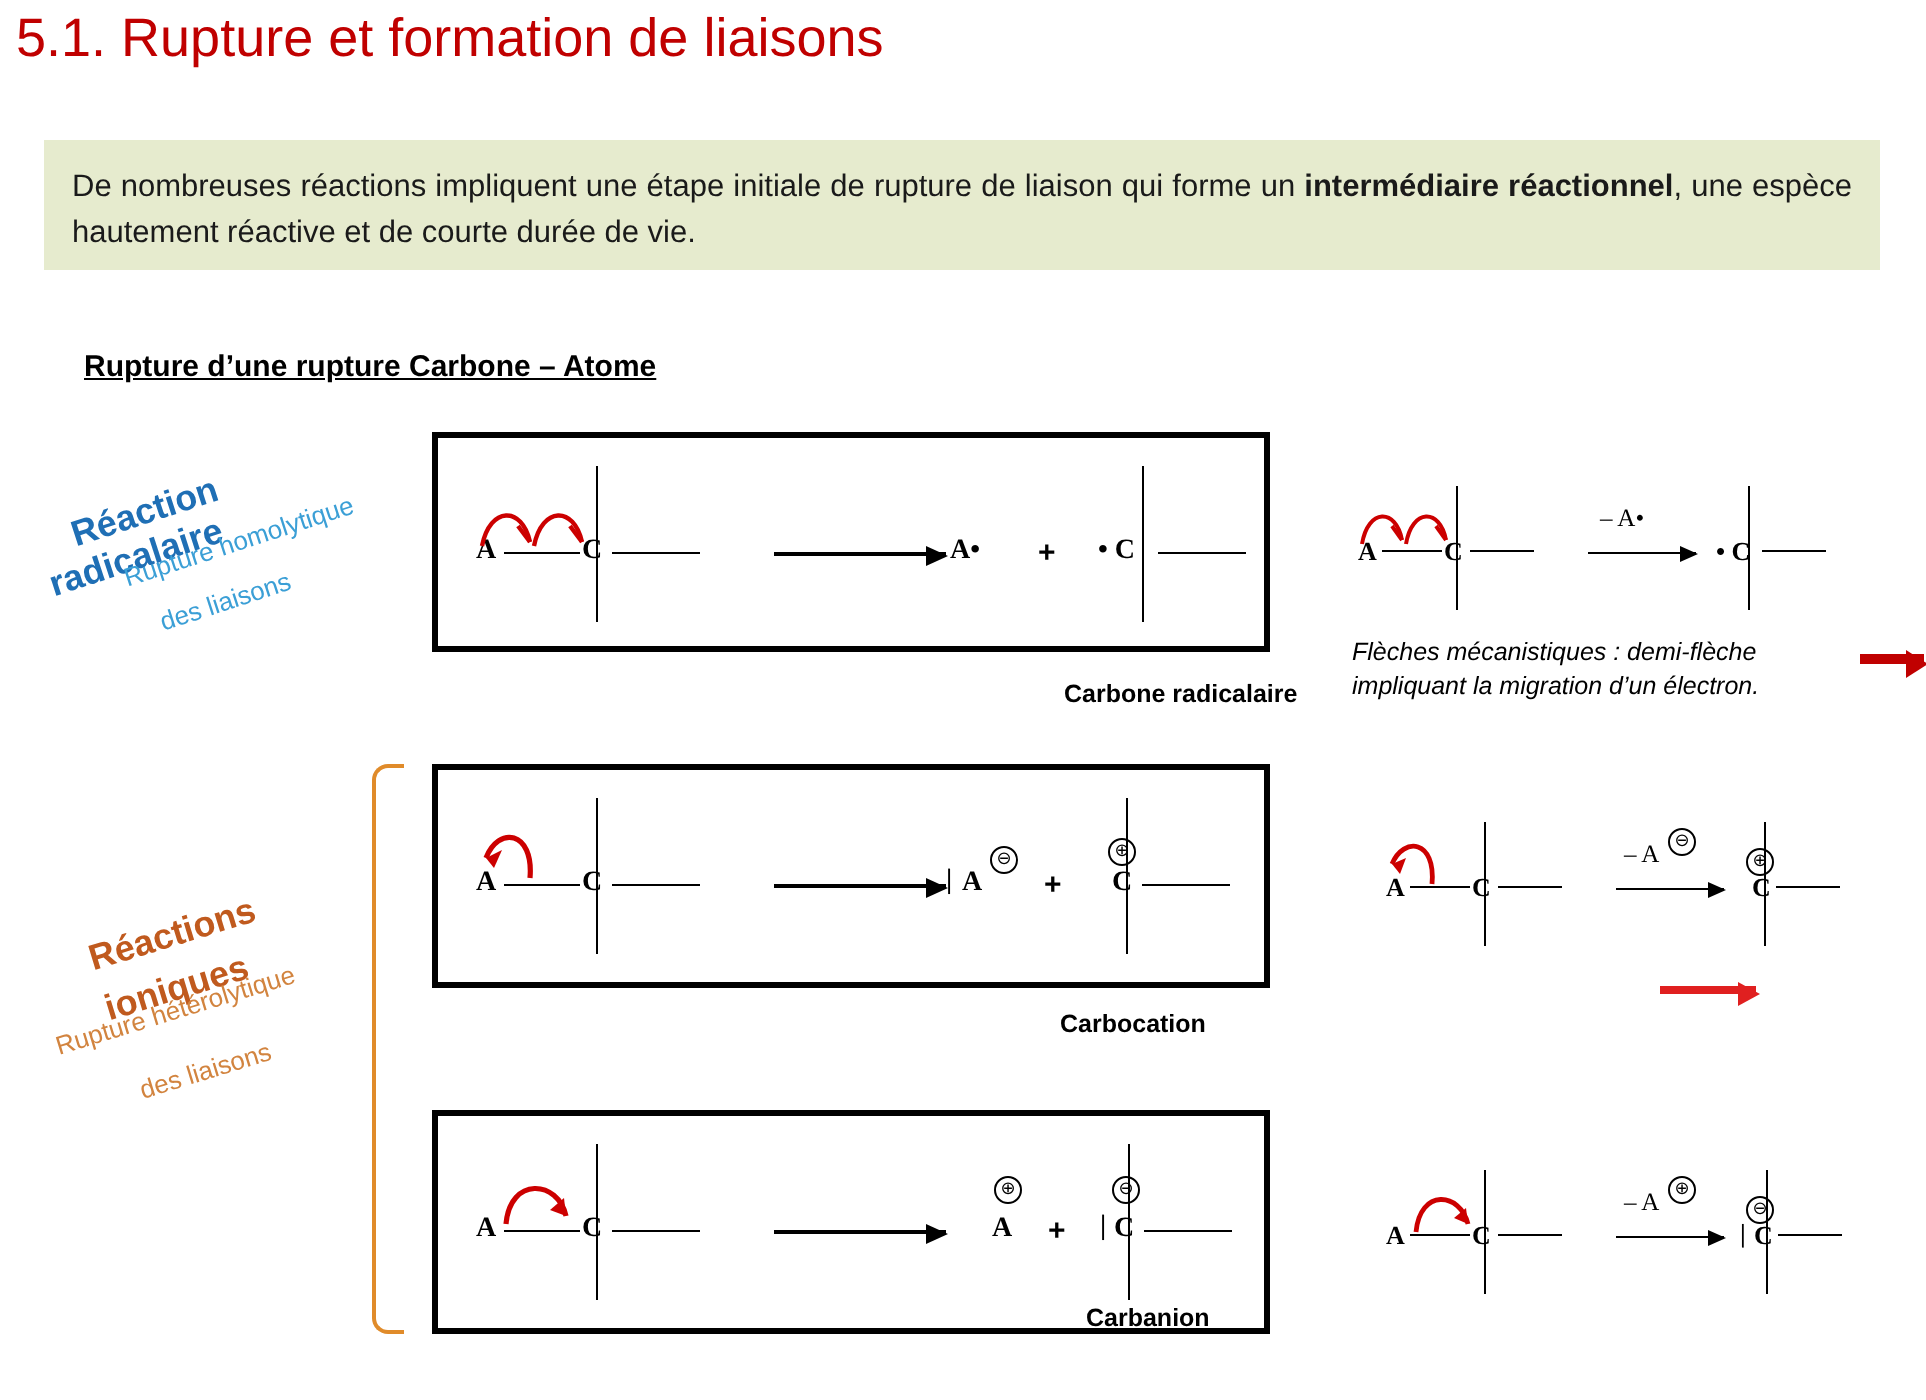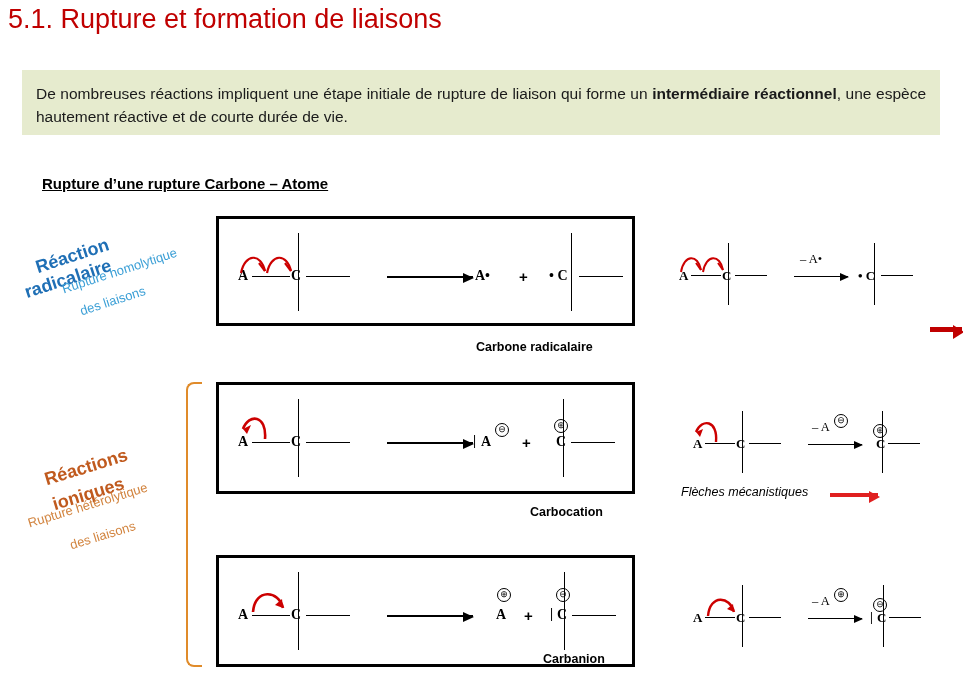--- a/index.html
+++ b/index.html
@@ -130,21 +130,21 @@
   .panel-2 { left: 216px; top: 382px; width: 419px; height: 112px; }
   .panel-3 { left: 216px; top: 555px; width: 419px; height: 112px; }
 
   .caption {
     position: absolute;
     font-size: 12.5px;
     font-weight: bold;
     color: #000;
     white-space: nowrap;
   }
-  .cap-1 { left: 476px; top: 340px; }
+  .cap-1 { left: 532px; top: 340px; }
   .cap-2 { left: 530px; top: 505px; }
   .cap-3 { left: 543px; top: 652px; }
 
   
   .note {
     position: absolute;
     font-size: 12.5px;
     font-style: italic;
     color: #000;
     line-height: 1.35;
@@ -381,42 +381,43 @@
       <path d="M25 26 L20 19" stroke="#cc0000" stroke-width="2" fill="none"></path>
       <path d="M27 28 C30 10, 44 10, 47 26" stroke="#cc0000" stroke-width="2" fill="none"></path>
       <path d="M47 26 L42 19" stroke="#cc0000" stroke-width="2" fill="none"></path>
     </svg>
     <div class="label-over" style="left:124px; top:22px;">– A•</div>
     <div class="rxn-arrow-sm" style="left:118px; top:46px; width:54px;"></div>
     <div class="atom small" style="left:182px; top:38px;">• C</div>
     <div class="hline" style="left:205px; top:45px; width:32px;"></div>
     <div class="vline" style="left:198px; top:13px; height:62px;"></div>
   </div>
+  <div class="note note-1">
+    <span>Flèches mécanistiques : demi-flèche</span><br>
+    <span>impliquant la migration d’un électron.</span>
+  </div>
   <div class="red-arrow-big"></div>
 
   <div class="chem" style="left:690px; top:398px; width:260px; height:80px;">
     <div class="atom small" style="left:3px; top:38px;">A</div>
     <div class="hline" style="left:15px; top:45px; width:30px;"></div>
     <div class="atom small" style="left:46px; top:38px;">C</div>
     <div class="hline" style="left:59px; top:45px; width:32px;"></div>
     <div class="vline" style="left:52px; top:13px; height:62px;"></div>
     <svg class="red-curve" style="left:0px; top:14px;" width="54" height="32">
       <path d="M26 30 C28 8, 12 6, 6 20" stroke="#cc0000" stroke-width="2.4" fill="none"></path>
       <path d="M6 20 L13 17 L10 25 Z" fill="#cc0000"></path>
     </svg>
     <div class="label-over" style="left:122px; top:22px;">– A</div>
     <div class="charge" style="left:144px; top:16px;">⊖</div>
     <div class="rxn-arrow-sm" style="left:118px; top:46px; width:54px;"></div>
     <div class="charge" style="left:183px; top:26px;">⊕</div>
     <div class="atom small" style="left:186px; top:38px;">C</div>
     <div class="hline" style="left:198px; top:45px; width:32px;"></div>
     <div class="vline" style="left:192px; top:13px; height:62px;"></div>
-  </div>
-  <div class="note note-2">
-    <span>Flèches mécanistiques</span>
   </div>
   <div class="red-arrow-mid"></div>
 
   <div class="chem" style="left:690px; top:572px; width:260px; height:80px;">
     <div class="atom small" style="left:3px; top:38px;">A</div>
     <div class="hline" style="left:15px; top:45px; width:30px;"></div>
     <div class="atom small" style="left:46px; top:38px;">C</div>
     <div class="hline" style="left:59px; top:45px; width:32px;"></div>
     <div class="vline" style="left:52px; top:13px; height:62px;"></div>
     <svg class="red-curve" style="left:8px; top:16px;" width="54" height="32">

